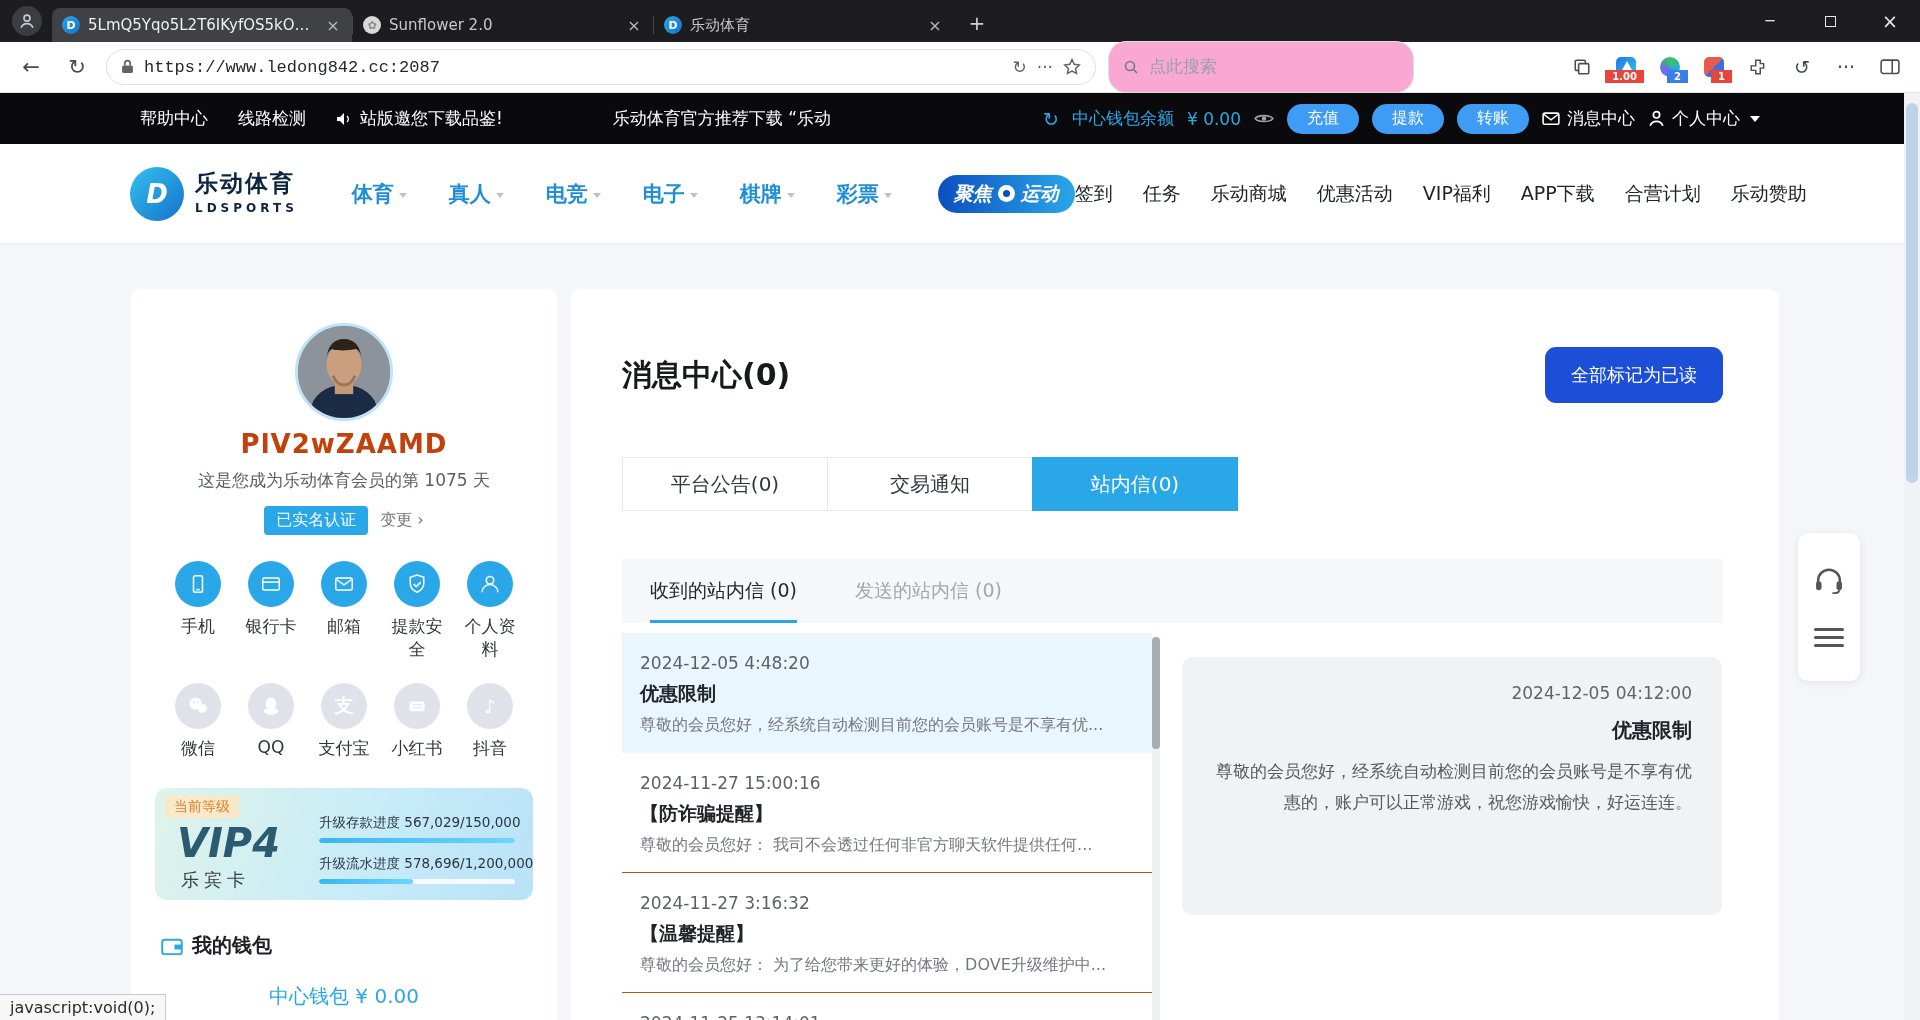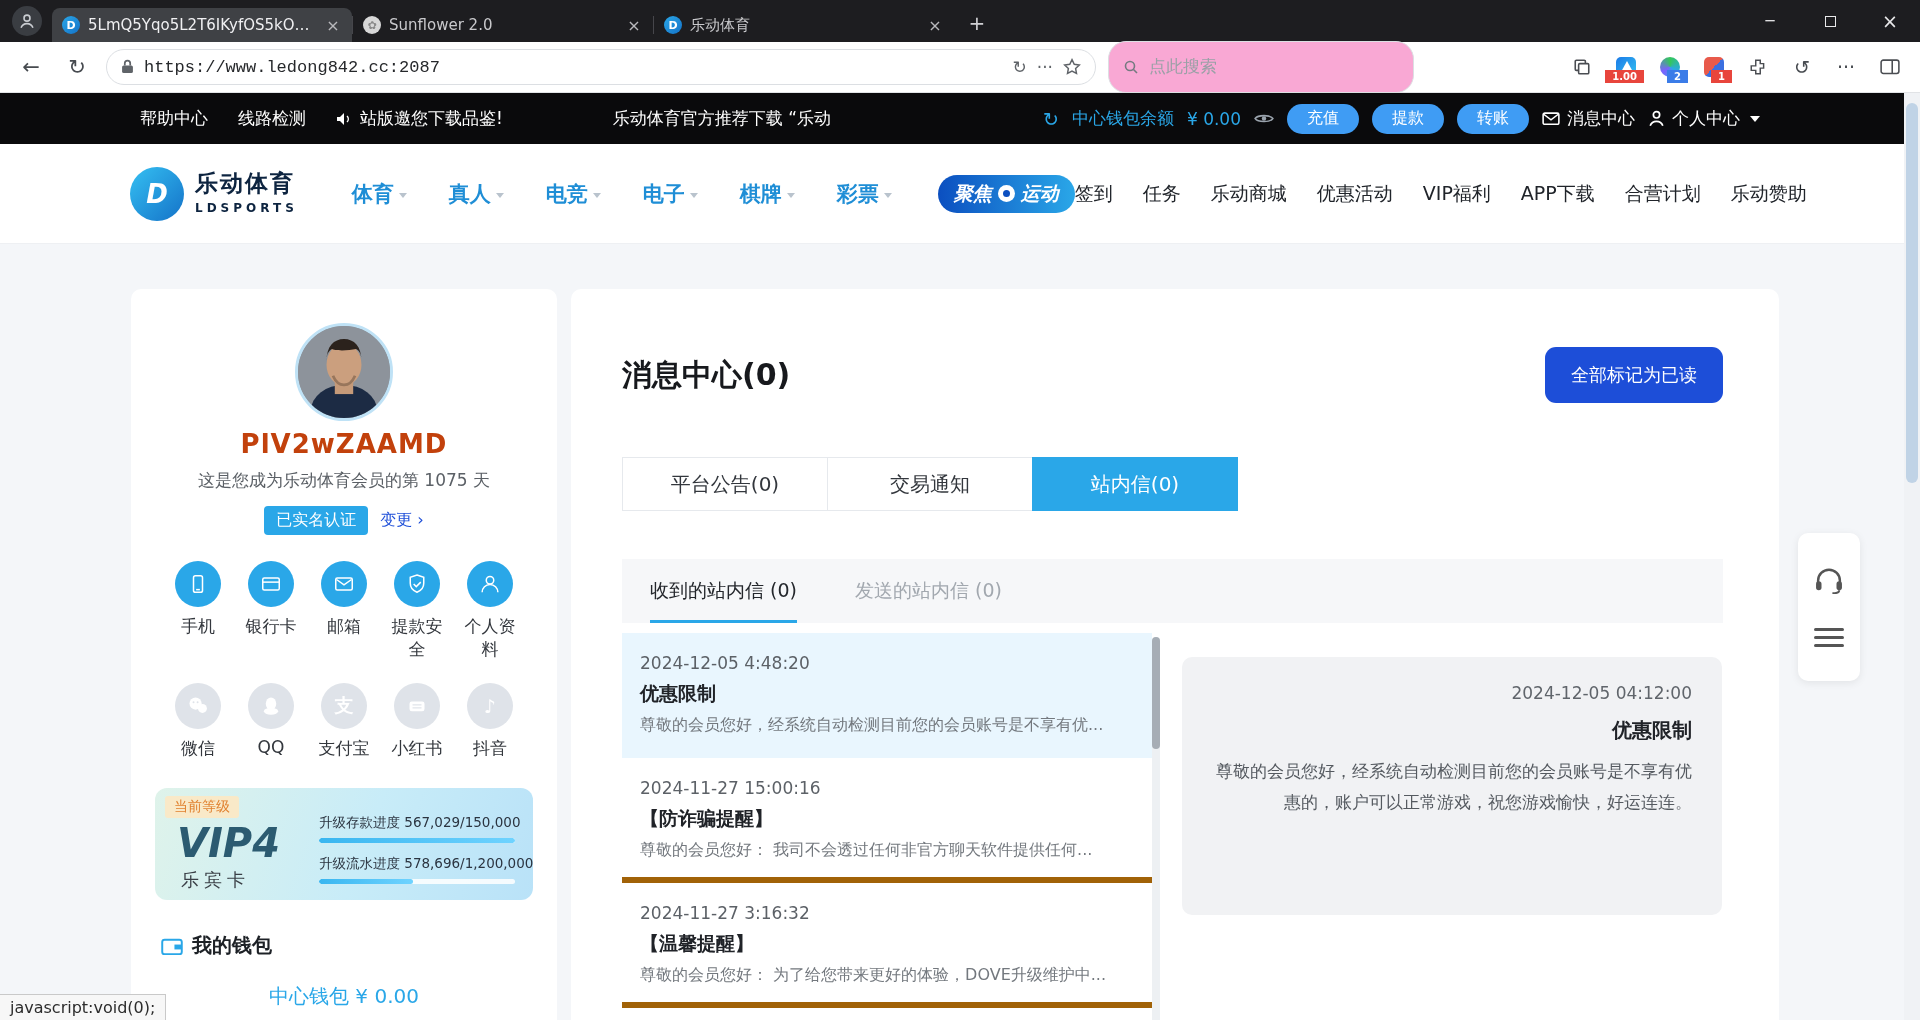--- a/index.html
+++ b/index.html
@@ -72,21 +72,21 @@
   .page{position:relative;height:776px;background:#f4f6f9}
   .card{position:absolute;background:#fff;border-radius:10px}
 
   
   .pcard{left:131px;top:45px;width:426px;height:1100px;text-align:center;padding-top:34px}
   .avatar{width:98px;height:98px;border-radius:50%;margin:0 auto;border:3px solid #bfe2f6;overflow:hidden;background:#8d939b}
   .uname{margin-top:8px;font-size:26px;font-weight:bold;color:#c2410c;letter-spacing:1px}
   .udays{margin-top:10px;font-size:17px;color:#5b6066}
   .vrow{margin-top:14px;display:flex;justify-content:center;align-items:center;gap:12px}
   .vchip{background:#2aa7e8;color:#fff;font-size:16px;padding:4px 12px;border-radius:4px}
-  .vchange{color:#1d4ed8;font-size:16px}
+  .vchange{color:#737373;font-size:16px}
   .icon-row{margin-top:26px;display:flex;justify-content:space-between;padding:0 34px}
   .icon-row.second{margin-top:22px}
   .icell{width:66px}
   .ic-circle{width:46px;height:46px;border-radius:50%;margin:0 auto;display:flex;align-items:center;justify-content:center}
   .ic-blue{background:#2aa7e8}
   .ic-gray{background:#dfe3e9;color:#fff;font-size:19px;font-weight:bold}
   .ilabel{margin-top:8px;font-size:17px;color:#33373d}
   .vipcard{margin:28px 24px 0;height:112px;border-radius:12px;background:linear-gradient(110deg,#dff3ea,#c8ecf8 55%,#b9e2f8);position:relative;text-align:left;overflow:hidden}
   .viptag{position:absolute;left:10px;top:8px;background:#f9e9c8;color:#e0812f;font-size:14px;padding:2px 9px;border-radius:3px}
   .viplevel{position:absolute;left:22px;top:32px;font-size:40px;font-weight:bold;font-style:italic;color:#2c5b71}
@@ -107,21 +107,21 @@
   .mtabs{margin-top:54px;display:flex}
   .mtab{width:206px;height:54px;display:flex;align-items:center;justify-content:center;font-size:20px;color:#33373d;border:1px solid #e6e9ed;background:#fff;margin-left:-1px}
   .mtab:first-child{margin-left:0}
   .mtab.active{background:#2aa7e8;border-color:#2aa7e8;color:#fff}
   .subbar{margin-top:48px;height:64px;background:#f6f7f9;display:flex;align-items:center;padding:0 28px;gap:58px}
   .subtab{height:100%;display:flex;align-items:center;font-size:19px;color:#24272c;position:relative}
   .subtab.active::after{content:"";position:absolute;left:0;right:0;bottom:0;height:3px;background:#2aa7e8}
   .subtab.inactive{color:#a2a8af}
   .mbody{margin-top:10px;display:flex}
   .mlist{width:530px}
-  .mitem{padding:20px 18px 16px;border-bottom:6px solid #a16207}
+  .mitem{padding:20px 18px 16px;border-bottom:1px solid #a16207}
   .mitem.selected{background:#e9f6fe;border-bottom-color:transparent}
   .mtime{font-size:17px;color:#5c6167}
   .mttl{margin-top:8px;font-size:19px;font-weight:bold;color:#202328}
   .mprev{margin-top:8px;font-size:16px;color:#73787e;white-space:nowrap;overflow:hidden;text-overflow:ellipsis;max-width:492px}
   .lscroll{width:8px;height:400px;background:#edf0f3;border-radius:4px;position:relative;margin-top:4px}
   .lthumb{position:absolute;top:0;left:0;width:8px;height:112px;background:#a6adb5;border-radius:4px}
   .detail{margin-left:22px;margin-top:24px;width:540px;height:258px;background:#f1f2f4;border-radius:10px;padding:26px 30px;text-align:right}
   .dtime{font-size:17px;color:#60656b}
   .dttl{margin-top:14px;font-size:20px;font-weight:bold;color:#202328}
   .dbody{margin-top:12px;font-size:17px;color:#555a60;line-height:1.8}

